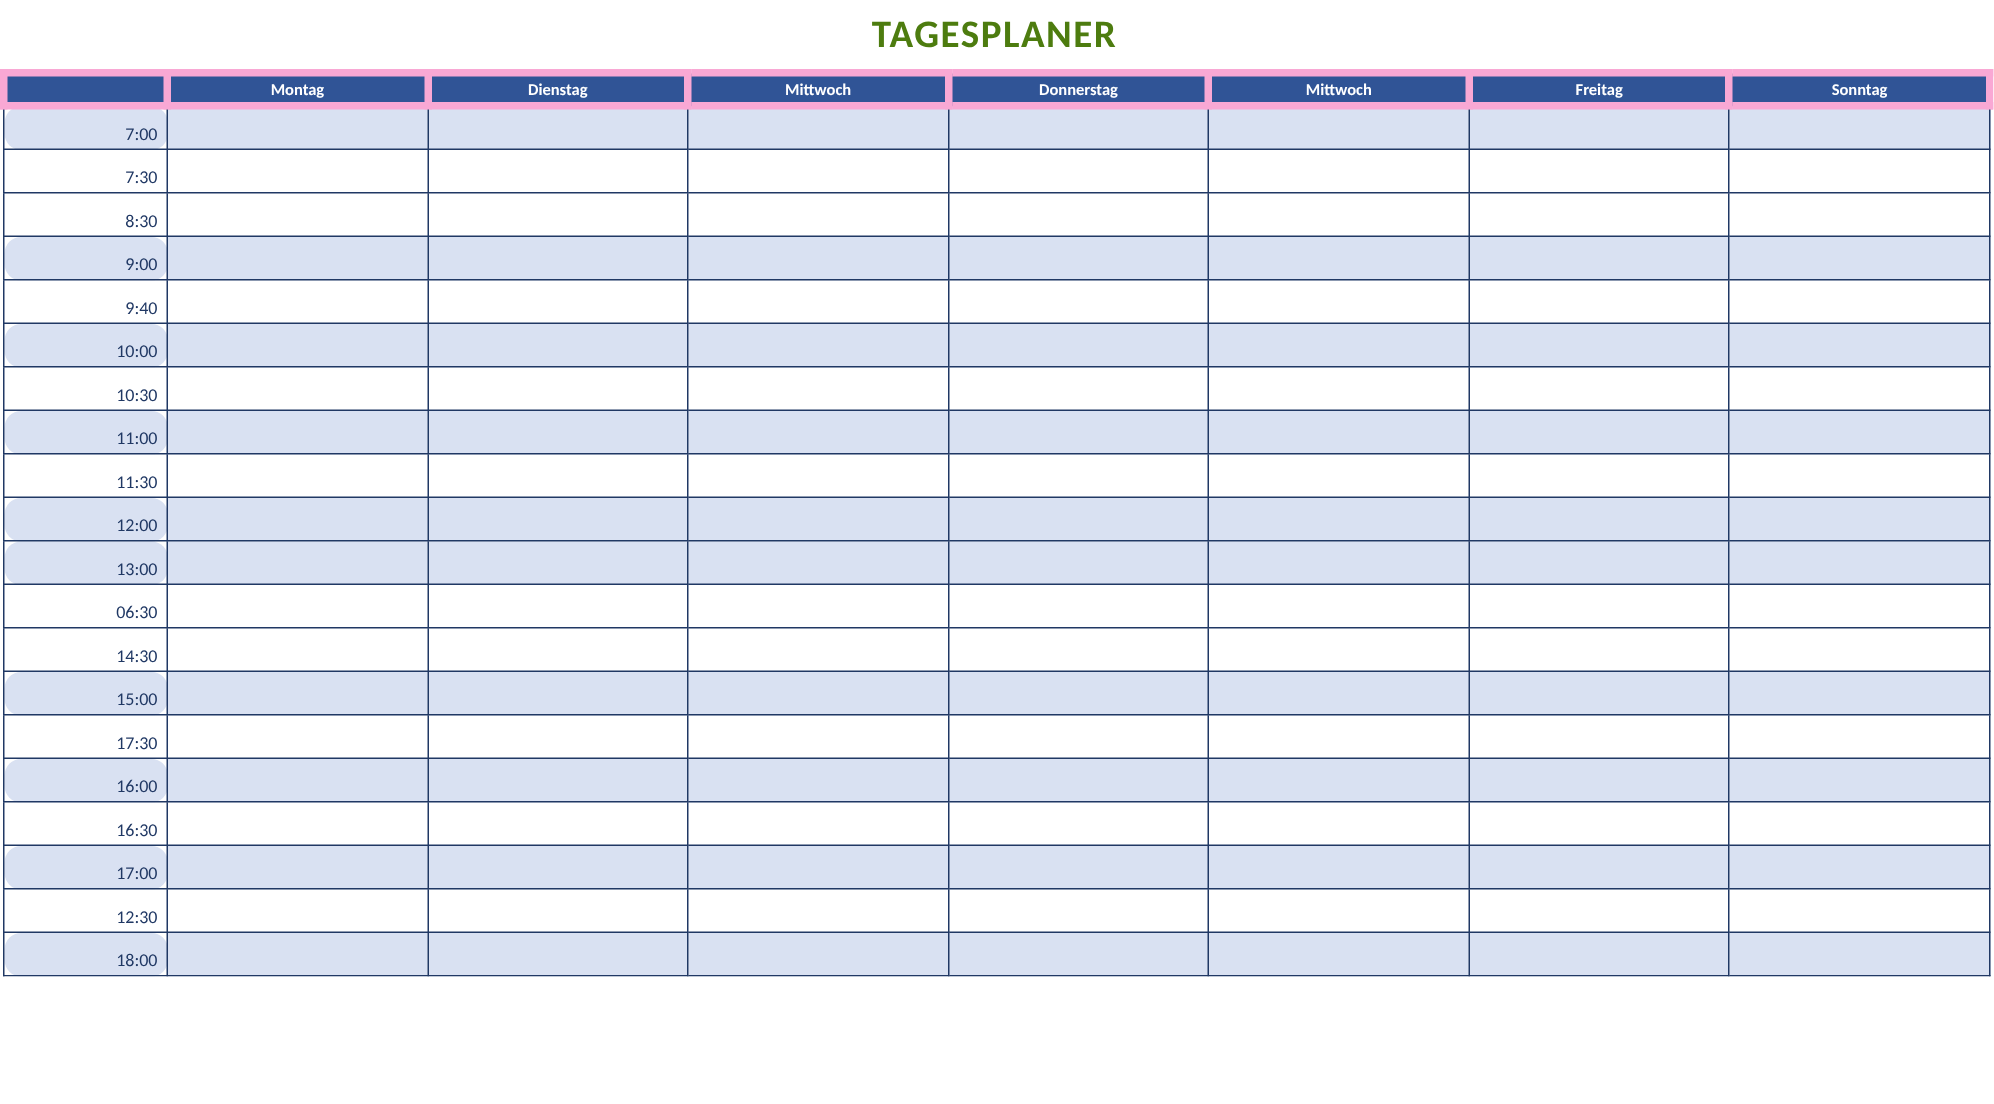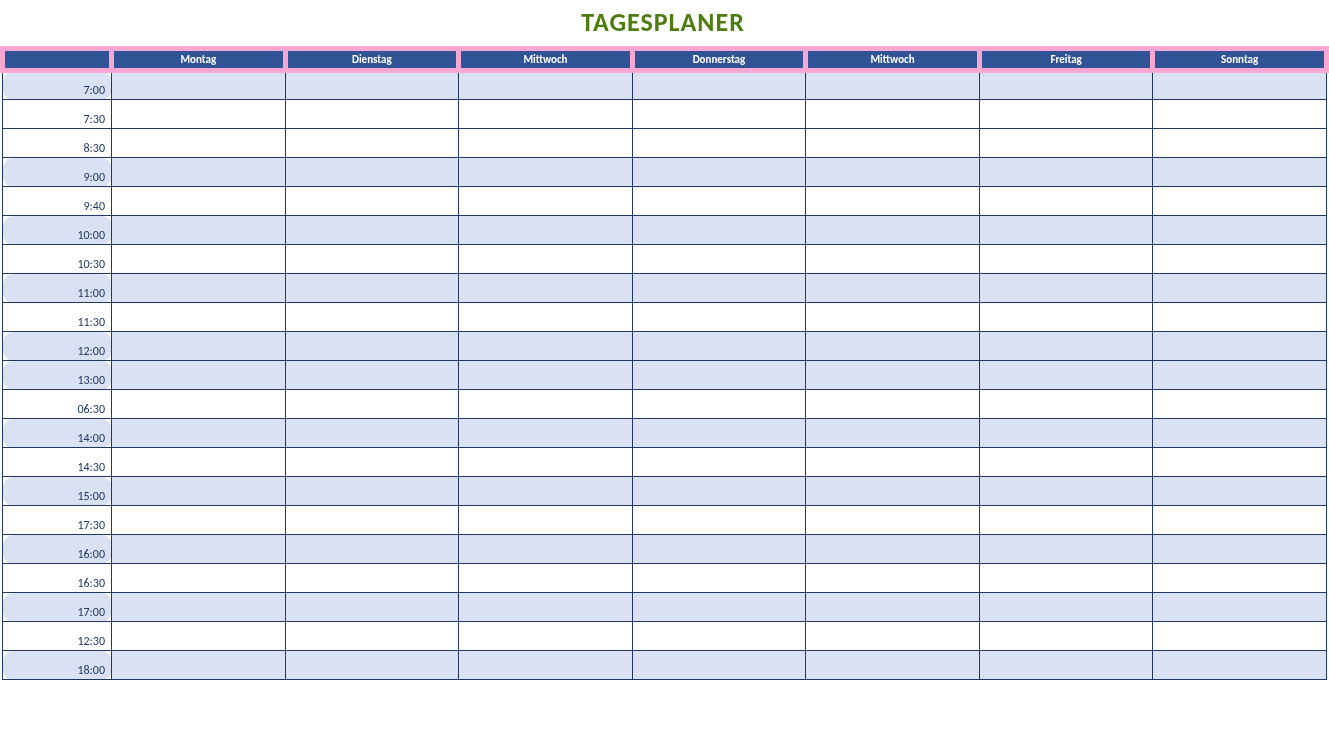--- a/index.html
+++ b/index.html
@@ -192,30 +192,20 @@
       <tr class="even">
         <td class="time-cell">06:30</td>
         <td></td>
         <td></td>
         <td></td>
         <td></td>
         <td></td>
         <td></td>
         <td></td>
       </tr>
-      <tr class="odd">
-        <td class="time-cell">14:00</td>
-        <td></td>
-        <td></td>
-        <td></td>
-        <td></td>
-        <td></td>
-        <td></td>
-        <td></td>
-      </tr>
       <tr class="even">
         <td class="time-cell">14:30</td>
         <td></td>
         <td></td>
         <td></td>
         <td></td>
         <td></td>
         <td></td>
         <td></td>
       </tr>

